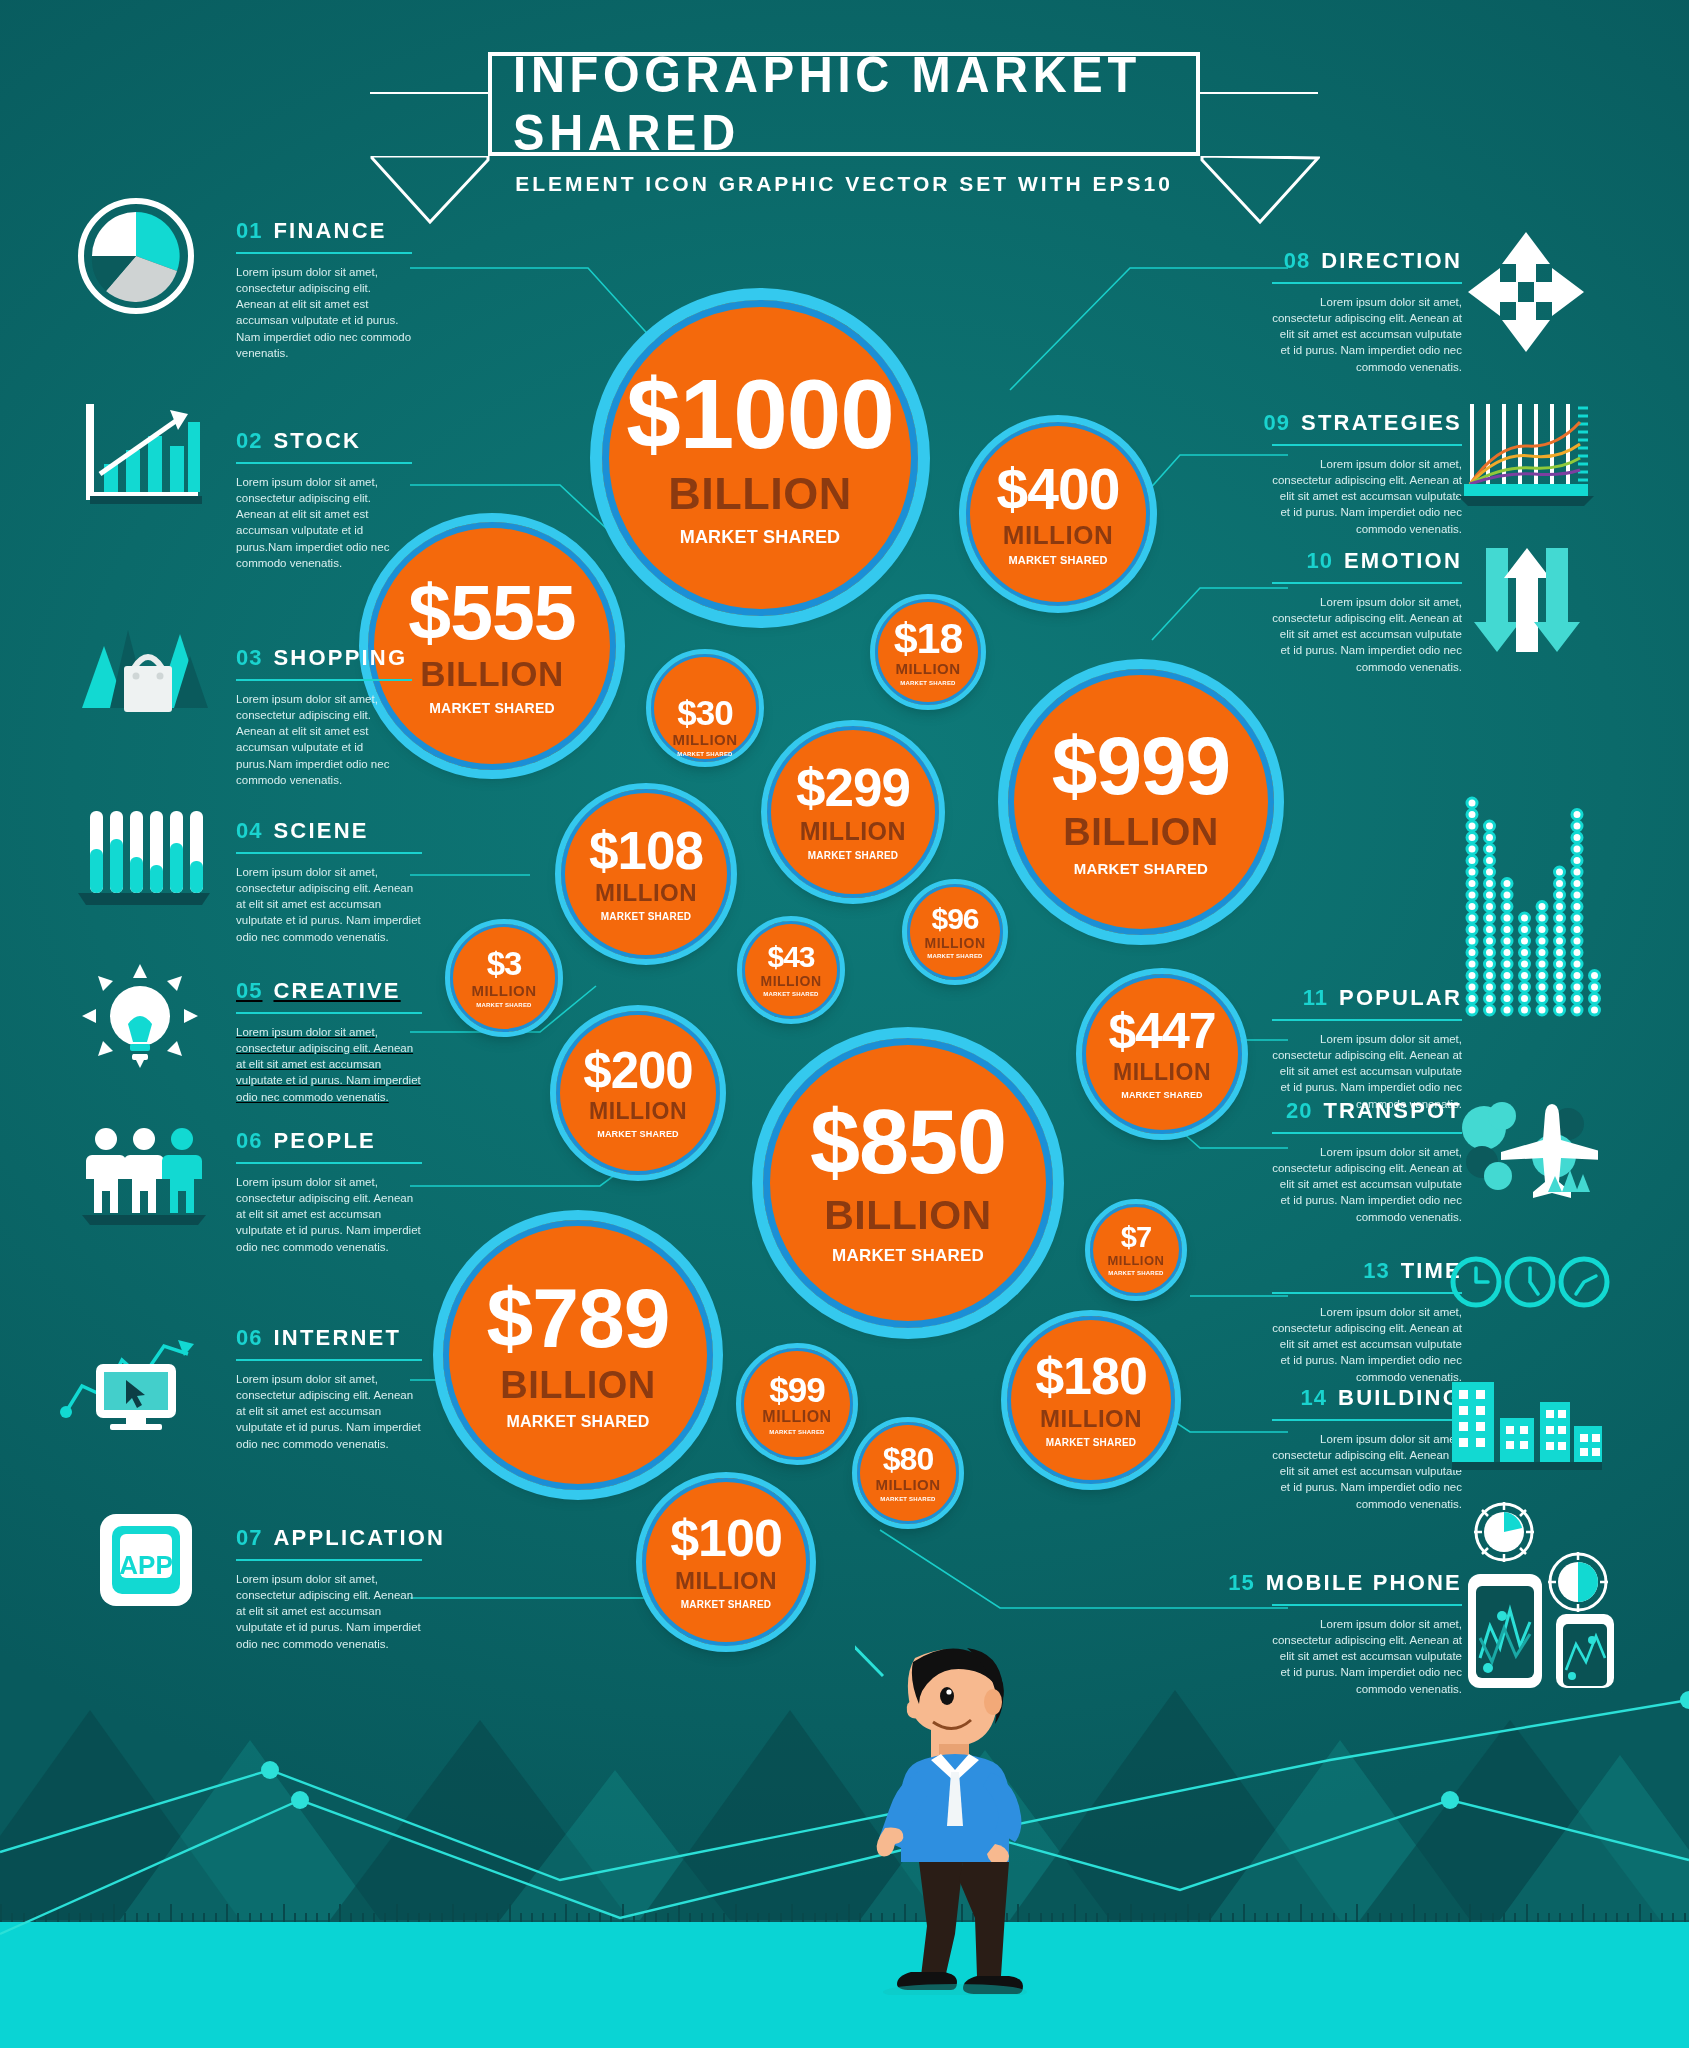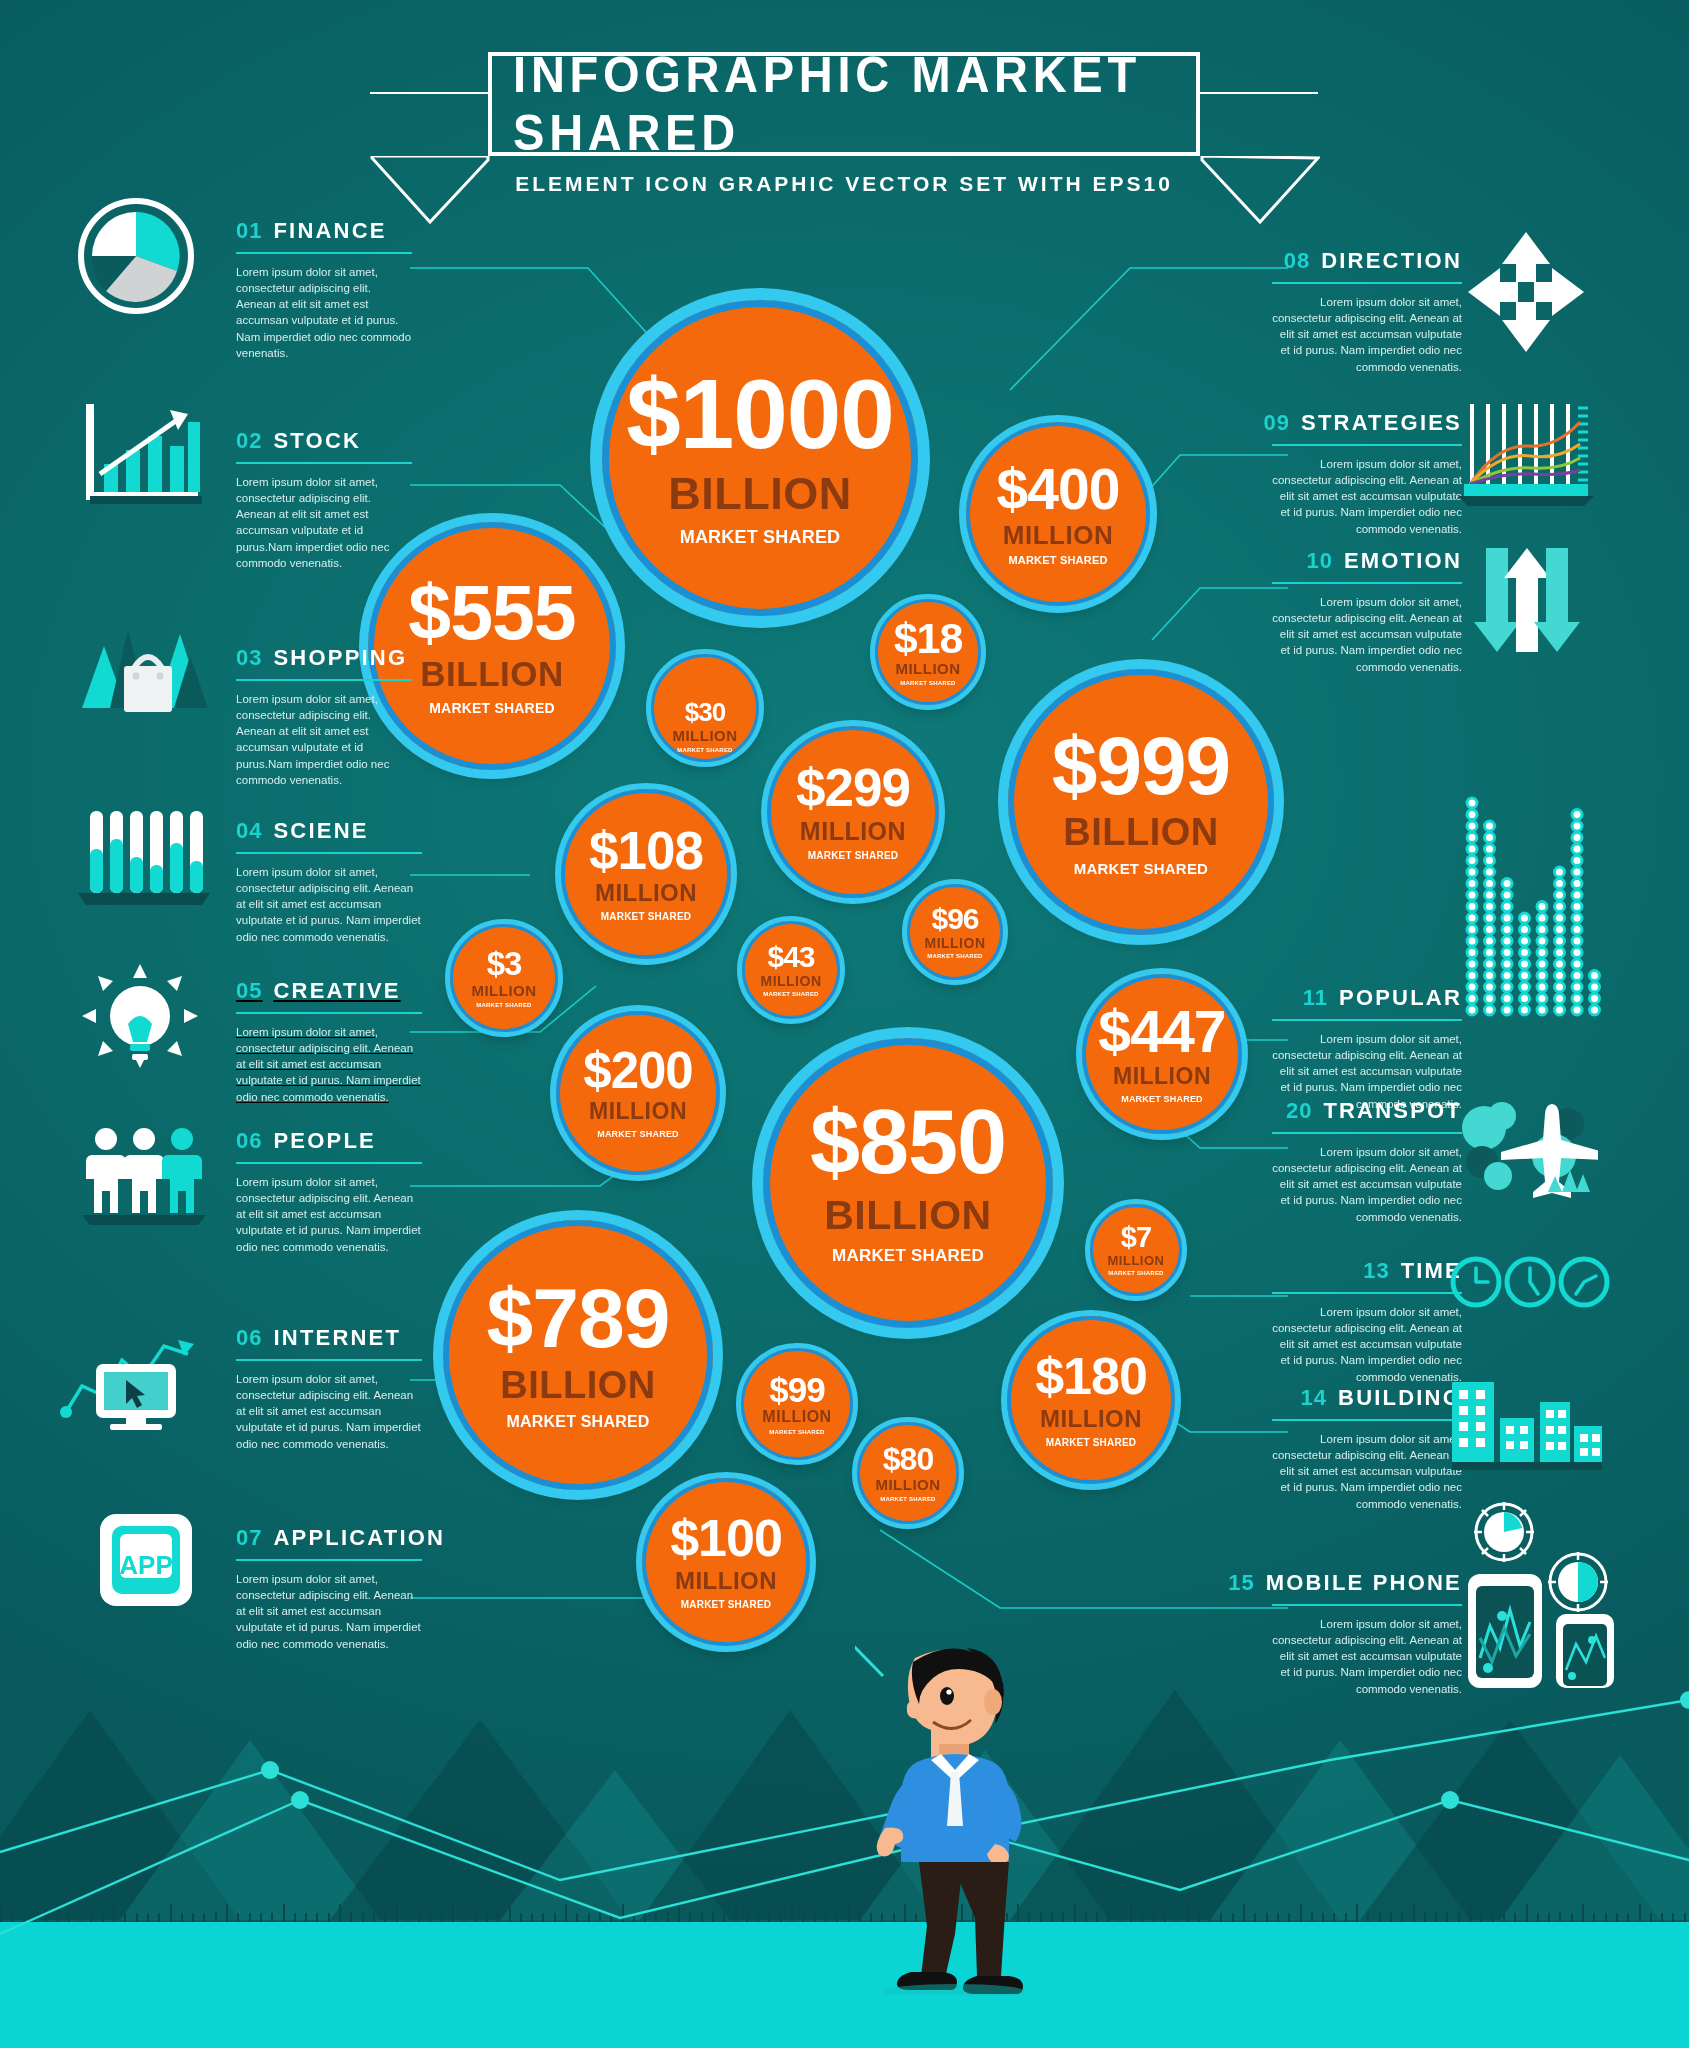--- a/index.html
+++ b/index.html
@@ -806,21 +806,21 @@
       <div class="tag" style="font-size: 14px; margin-top: 9px;">MARKET SHARED</div>
     </div>
     <div class="bubble" style="left: 875px; top: 599px; height: 106px; width: 106px; z-index: 147;">
       <div class="ring" style="inset: -5px; border-width: 5px; box-shadow: rgb(27, 143, 214) 0px 0px 0px 3px inset;"></div>
       <div class="val" style="font-size: 43px;">$18</div>
       <div class="unit" style="font-size: 15px; margin-top: 3px;">MILLION</div>
       <div class="tag" style="font-size: 6px; margin-top: 4px;">MARKET SHARED</div>
     </div>
     <div class="bubble" style="left: 651px; top: 654px; height: 108px; width: 108px; z-index: 146;">
       <div class="ring" style="inset: -5px; border-width: 5px; box-shadow: rgb(27, 143, 214) 0px 0px 0px 3px inset;"></div>
-      <div class="val" style="font-size: 26px; margin-top: 37px;">$30</div>
+      <div class="val" style="font-size: 35px; margin-top: 37px;">$30</div>
       <div class="unit" style="font-size: 15px; margin-top: 3px;">MILLION</div>
       <div class="tag" style="font-size: 6px; margin-top: 4px;">MARKET SHARED</div>
     </div>
     <div class="bubble" style="left: 1008px; top: 669px; height: 266px; width: 266px; z-index: 67;">
       <div class="ring" style="inset: -10px; border-width: 10px; box-shadow: rgb(27, 143, 214) 0px 0px 0px 6px inset;"></div>
       <div class="val" style="font-size: 82px;">$999</div>
       <div class="unit" style="font-size: 38px; margin-top: 8px;">BILLION</div>
       <div class="tag" style="font-size: 15px; margin-top: 9px;">MARKET SHARED</div>
     </div>
     <div class="bubble" style="left: 767px; top: 726px; height: 172px; width: 172px; z-index: 114;">
@@ -848,21 +848,21 @@
       <div class="tag" style="font-size: 6px; margin-top: 3px;">MARKET SHARED</div>
     </div>
     <div class="bubble" style="left: 450px; top: 924px; height: 108px; width: 108px; z-index: 146;">
       <div class="ring" style="inset: -5px; border-width: 5px; box-shadow: rgb(27, 143, 214) 0px 0px 0px 3px inset;"></div>
       <div class="val" style="font-size: 33px;">$3</div>
       <div class="unit" style="font-size: 15px; margin-top: 3px;">MILLION</div>
       <div class="tag" style="font-size: 6px; margin-top: 4px;">MARKET SHARED</div>
     </div>
     <div class="bubble" style="left: 1082px; top: 974px; height: 160px; width: 160px; z-index: 120;">
       <div class="ring" style="inset: -6px; border-width: 6px; box-shadow: rgb(27, 143, 214) 0px 0px 0px 4px inset;"></div>
-      <div class="val" style="font-size: 59px;">$447</div>
+      <div class="val" style="font-size: 50px;">$447</div>
       <div class="unit" style="font-size: 23px; margin-top: 5px;">MILLION</div>
       <div class="tag" style="font-size: 9px; margin-top: 6px;">MARKET SHARED</div>
     </div>
     <div class="bubble" style="left: 556px; top: 1011px; height: 164px; width: 164px; z-index: 118;">
       <div class="ring" style="inset: -6px; border-width: 6px; box-shadow: rgb(27, 143, 214) 0px 0px 0px 4px inset;"></div>
       <div class="val" style="font-size: 51px;">$200</div>
       <div class="unit" style="font-size: 23px; margin-top: 5px;">MILLION</div>
       <div class="tag" style="font-size: 9px; margin-top: 6px;">MARKET SHARED</div>
     </div>
     <div class="bubble" style="left: 763px; top: 1038px; height: 290px; width: 290px; z-index: 55;">

